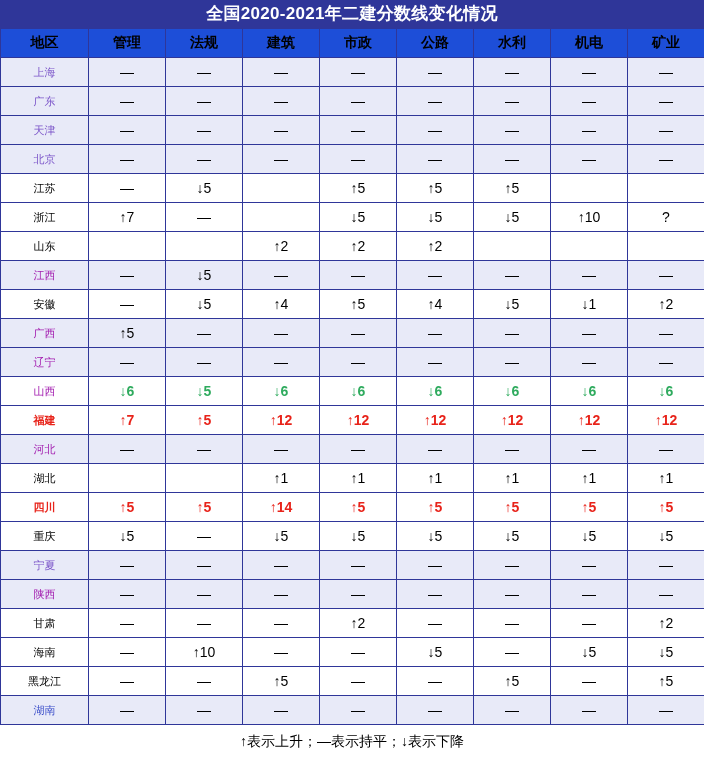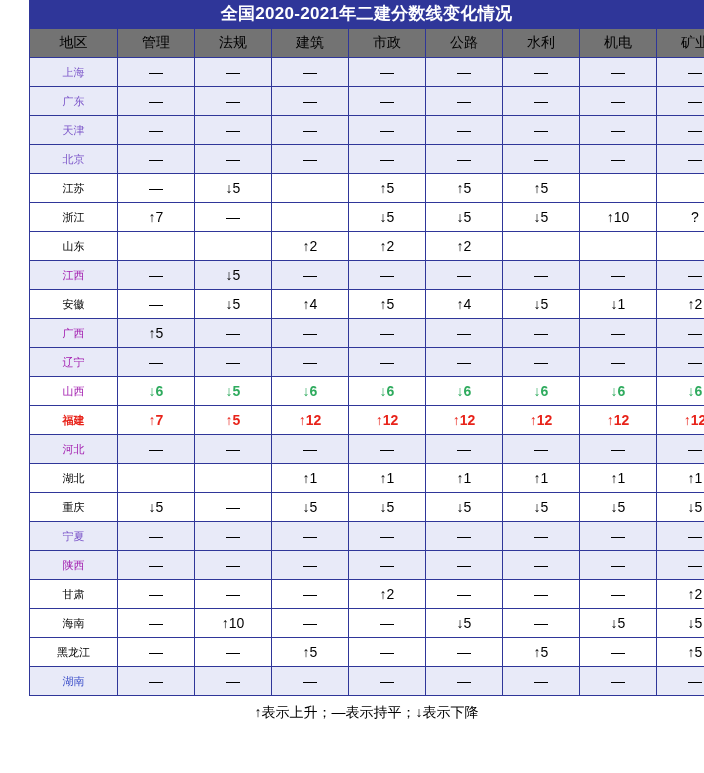--- a/index.html
+++ b/index.html
@@ -12,21 +12,20 @@
     height: 773px;
     font-family: "Liberation Sans", sans-serif;
     overflow: hidden;
   }
   .wrap {
     width: 704px;
     height: 773px;
     box-sizing: border-box;
     display: flex;
     flex-direction: column;
-    padding-left: 29px;
   }
   .title-bar {
     background: #2f3699;
     color: #ffffff;
     font-size: 17px;
     font-weight: bold;
     text-align: center;
     height: 28px;
     line-height: 28px;
     letter-spacing: 0.3px;
@@ -39,23 +38,23 @@
   table.grid td, table.grid th {
     border: 1px solid #2f3699;
     height: 28px;
     font-size: 14px;
     text-align: center;
     padding: 0;
     overflow: hidden;
     white-space: nowrap;
   }
   thead th {
-    font-weight: normal;
+    font-weight: bold;
     color: #000000;
-    background: #737373;
+    background: #1d4ed8;
     font-size: 15px;
   }
   col.c-region { width: 88px; }
   col.c-data { width: 77px; }
   tbody tr.shade td {
     background: #e8eaf8;
   }
   tbody tr td.region {
     font-size: 11px;
   }
@@ -267,20 +266,31 @@
           <td class="cell-black"></td>
           <td class="cell-black"></td>
           <td class="cell-black">↑1</td>
           <td class="cell-black">↑1</td>
           <td class="cell-black">↑1</td>
           <td class="cell-black">↑1</td>
           <td class="cell-black">↑1</td>
           <td class="cell-black">↑1</td>
         </tr>
         <tr class="">
+          <td class="region r-red">四川</td>
+          <td class="cell-red">↑5</td>
+          <td class="cell-red">↑5</td>
+          <td class="cell-red">↑14</td>
+          <td class="cell-red">↑5</td>
+          <td class="cell-red">↑5</td>
+          <td class="cell-red">↑5</td>
+          <td class="cell-red">↑5</td>
+          <td class="cell-red">↑5</td>
+        </tr>
+        <tr class="">
           <td class="region r-black">重庆</td>
           <td class="cell-black">↓5</td>
           <td class="cell-black">—</td>
           <td class="cell-black">↓5</td>
           <td class="cell-black">↓5</td>
           <td class="cell-black">↓5</td>
           <td class="cell-black">↓5</td>
           <td class="cell-black">↓5</td>
           <td class="cell-black">↓5</td>
         </tr>

